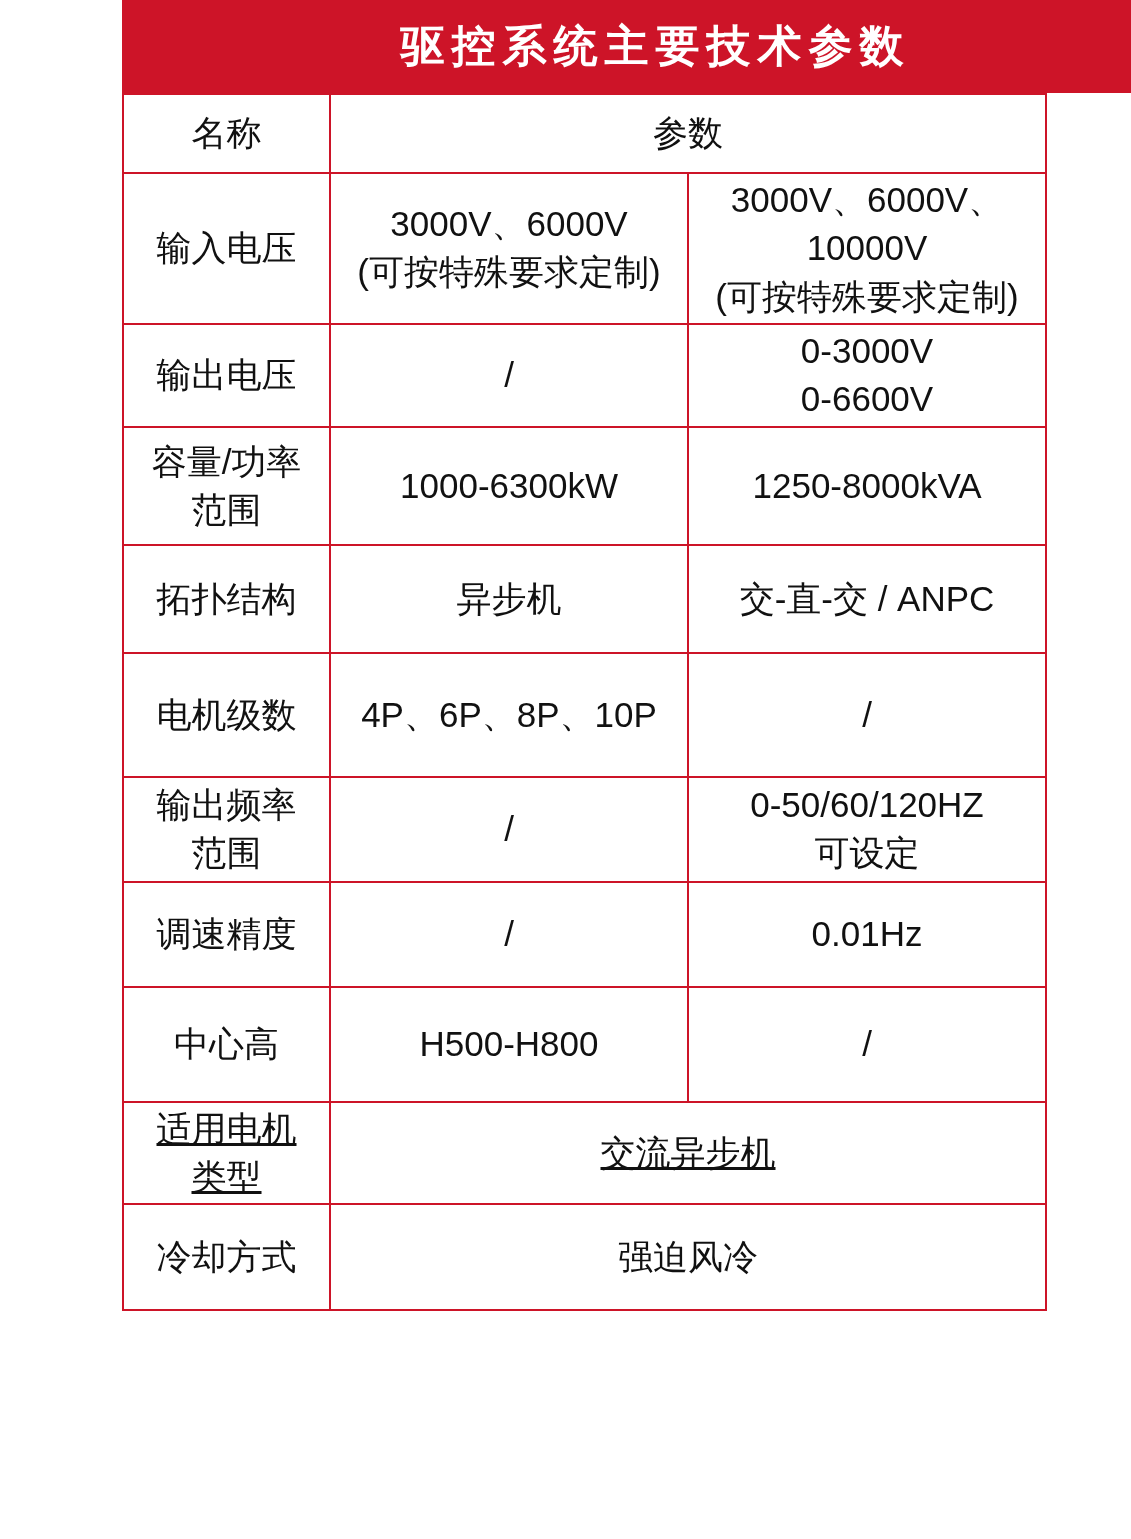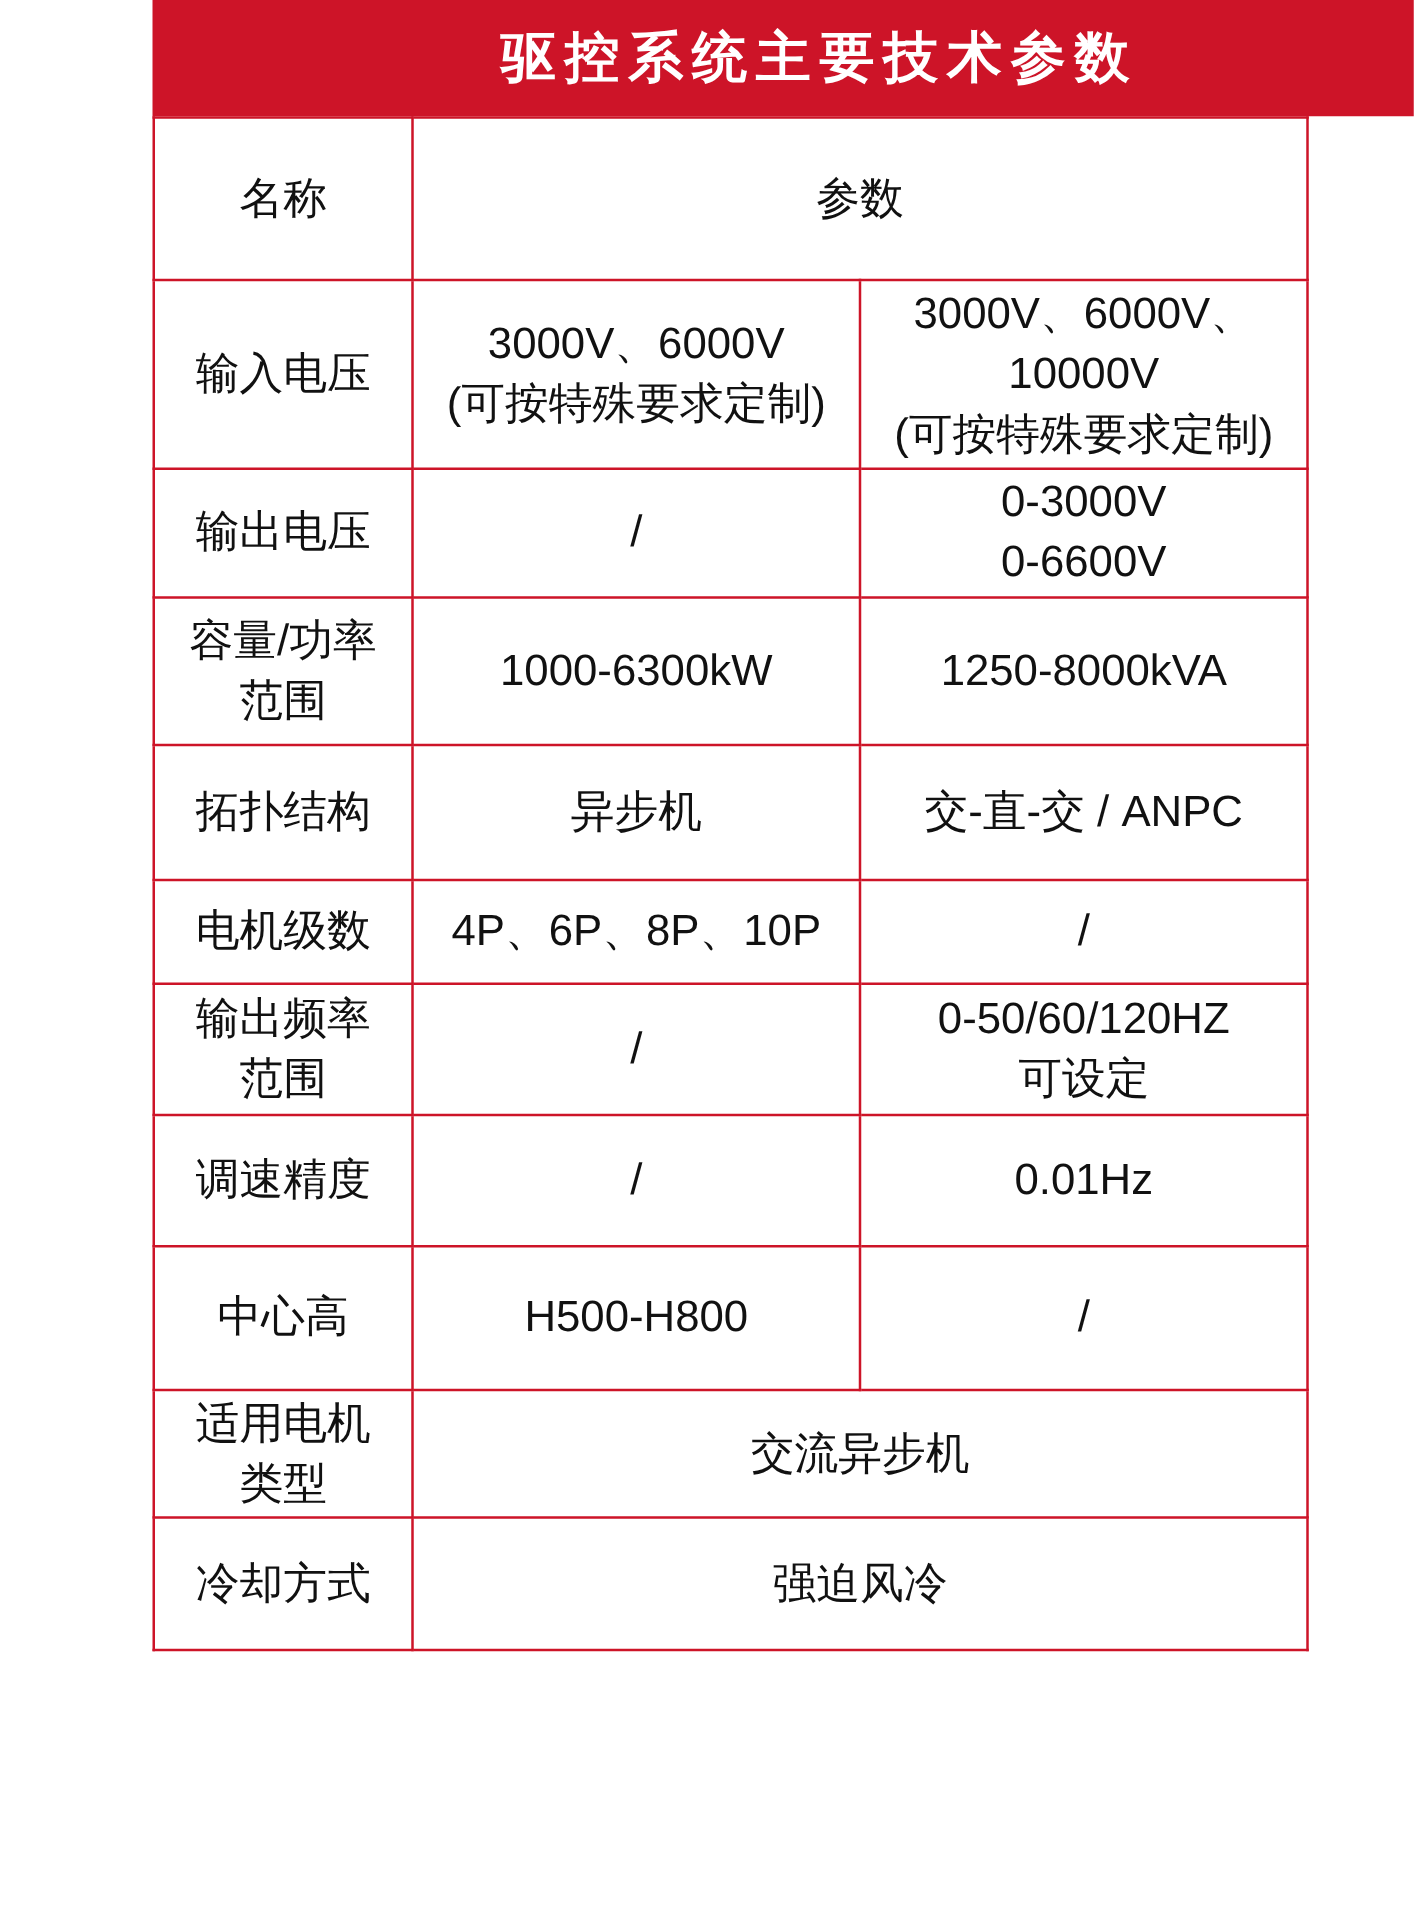--- a/index.html
+++ b/index.html
@@ -49,21 +49,21 @@
 
   <table class="spec">
     <colgroup>
         <col class="c1">
         <col class="c2">
         <col class="c3">
       </colgroup>
 
     <tbody>
 
-    <tr style="height:130px;">
+    <tr style="height:79px;">
       <td>
             <div class="ln">名称</div>
           </td>
       <td colspan="2">
             <div class="ln">参数</div>
           </td>
     </tr>
 
     <tr style="height:150px;">
       <td>
@@ -111,21 +111,21 @@
             <div class="ln">拓扑结构</div>
           </td>
       <td>
             <div class="ln">异步机</div>
           </td>
       <td>
             <div class="ln">交-直-交 / ANPC</div>
           </td>
     </tr>
 
-    <tr style="height:83px;">
+    <tr style="height:124px;">
       <td>
             <div class="ln">电机级数</div>
           </td>
       <td>
             <div class="ln">4P、6P、8P、10P</div>
           </td>
       <td>
             <div class="ln">/</div>
           </td>
     </tr>
@@ -162,21 +162,21 @@
           </td>
       <td>
             <div class="ln">H500-H800</div>
           </td>
       <td>
             <div class="ln">/</div>
           </td>
     </tr>
 
 
-    <tr style="height:84px;">
+    <tr style="height:84px;text-decoration:underline;">
       <td>
         <div class="ln">适用电机</div>
         <div class="ln">类型</div>
       </td>
       <td colspan="2">
             <div class="ln">交流异步机</div>
           </td>
     </tr>
 
     <tr style="height:106px;">

